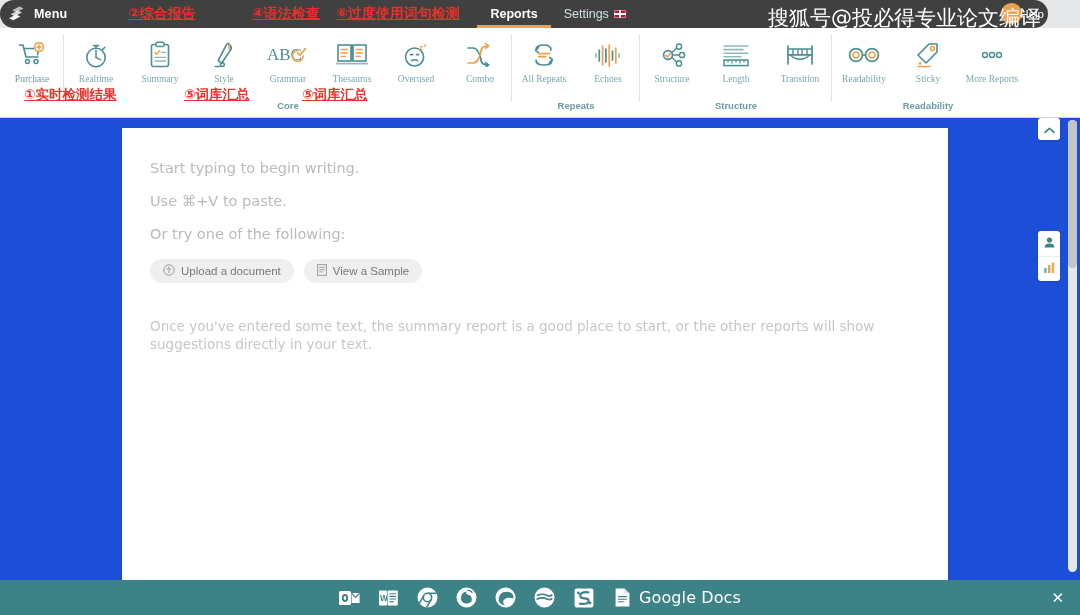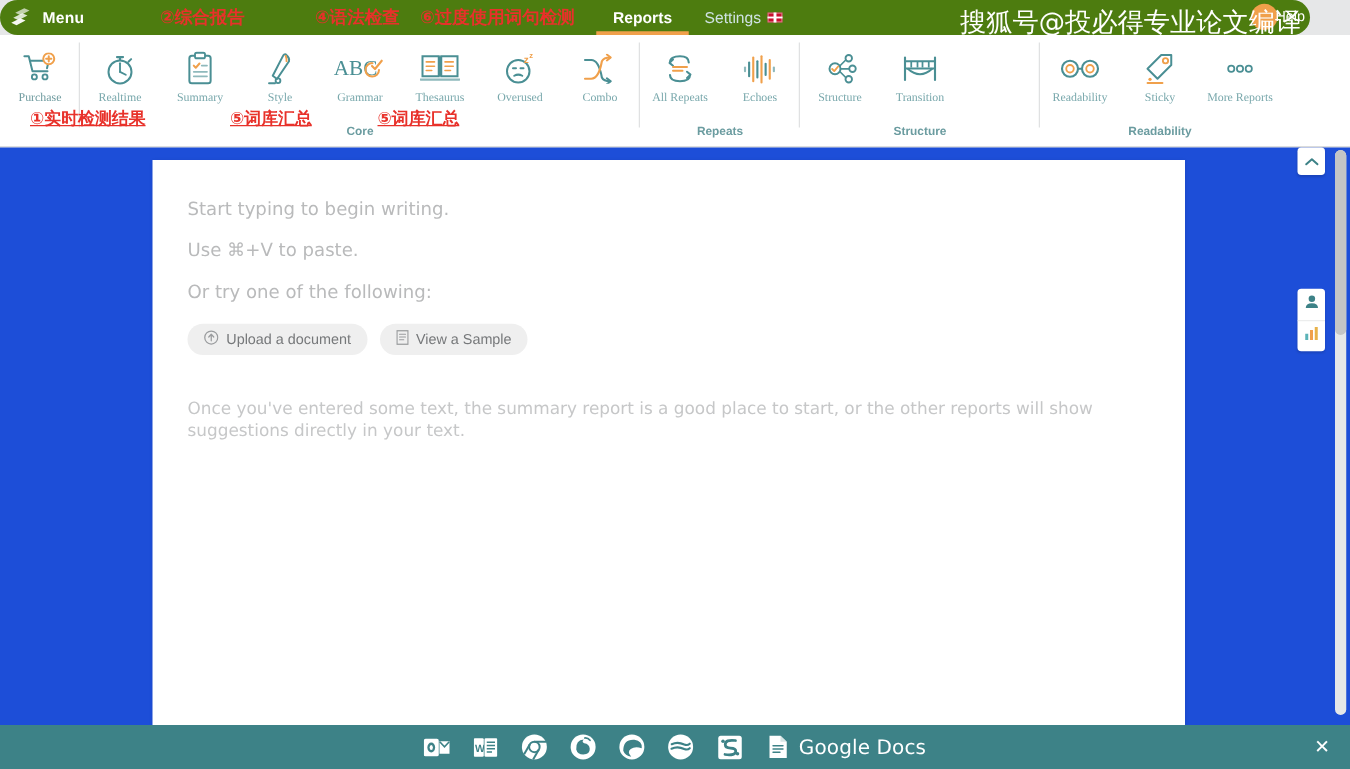--- a/index.html
+++ b/index.html
@@ -7,21 +7,21 @@
     width: 1080px; height: 615px;
     font-family: "Liberation Sans", "DejaVu Sans", sans-serif;
     overflow: hidden;
     background: #e6e7e8;
   }
   #app { position: relative; width: 1080px; height: 615px; }
 
   
   .topbar {
     position: absolute; left:0; top:0; width:1048px; height:28px;
-    background: #4d7c0f;
+    background: #404040;
     display: flex; align-items: center; border-radius: 14px;
   }
   .logo-wrap { display:flex; align-items:center; padding-left:8px; gap:7px; }
   .logo-mark { width:19px; height:17px; display:block; }
   .menu-label {
     color:#ffffff; font-size:12.5px; font-weight:bold; letter-spacing:.2px;
   }
   .tabs { display:flex; align-items:flex-end; height:28px; margin-left:410px; }
   .tab {
     height:28px; display:flex; align-items:center; padding:0 13px;
@@ -56,21 +56,21 @@
     position:absolute; left:768px; top:4px; z-index:5;
     color:#ffffff; font-size:21px; font-weight:normal;
     font-family:"DejaVu Sans","Liberation Sans",sans-serif;
     white-space:nowrap; letter-spacing:0px;
   }
 
   
   .anno-top {
     position:absolute; top:5px; color:#e8312a; font-size:14px; font-weight:bold;
     font-family:"DejaVu Sans","Liberation Sans",sans-serif;
-    white-space:nowrap; z-index:6;
+    text-decoration:underline; white-space:nowrap; z-index:6;
   }
 
   
   .ribbon {
     position:absolute; left:0; top:28px; width:1080px; height:90px;
     background:#ffffff; border-bottom:1px solid #d2d3d4;
   }
   .ribbon-groups { display:flex; height:90px; }
   .rgroup { position:relative; display:flex; flex-direction:column; }
   .rgroup-items { display:flex; flex:1; padding-top:4px; }
@@ -374,20 +374,30 @@
                 <circle cx="24" cy="13" r="2.6" fill="none" stroke="#4a8f94" stroke-width="1.5"></circle>
                 <circle cx="21" cy="21.4" r="2.6" fill="none" stroke="#4a8f94" stroke-width="1.5"></circle>
                 <path d="M13.6 11 L18.6 6 M14.4 13 H21.4 M13.6 15 L18.6 20" stroke="#4a8f94" stroke-width="1.4"></path>
               </svg>
             </span>
             <span class="lbl">Structure</span>
           </div>
           <div class="ritem">
             <span class="ico">
               <svg width="30" height="26" viewBox="0 0 30 26">
+                <path d="M3 4 H27 M3 7.6 H22 M3 11.2 H27 M3 14.8 H20" stroke="#8fb9bc" stroke-width="1.6" stroke-linecap="round"></path>
+                <rect x="3" y="18" width="24" height="5.6" fill="none" stroke="#4a8f94" stroke-width="1.5"></rect>
+                <path d="M7 18 V20.6 M11 18 V21.4 M15 18 V20.6 M19 18 V21.4 M23 18 V20.6" stroke="#4a8f94" stroke-width="1.2"></path>
+              </svg>
+            </span>
+            <span class="lbl">Length</span>
+          </div>
+          <div class="ritem">
+            <span class="ico">
+              <svg width="30" height="26" viewBox="0 0 30 26">
                 <path d="M3 7 H27" stroke="#4a8f94" stroke-width="1.7" stroke-linecap="round"></path>
                 <path d="M3 4 V22 M27 4 V22" stroke="#4a8f94" stroke-width="1.7" stroke-linecap="round"></path>
                 <path d="M8 7 V12 M13 7 V12 M17 7 V12 M22 7 V12" stroke="#4a8f94" stroke-width="1.4"></path>
                 <path d="M3 12.8 H27" stroke="#4a8f94" stroke-width="1.7" stroke-linecap="round"></path>
                 <path d="M5 12.8 Q15 22 25 12.8" fill="none" stroke="#4a8f94" stroke-width="1.5"></path>
               </svg>
             </span>
             <span class="lbl">Transition</span>
           </div>
         </div>

